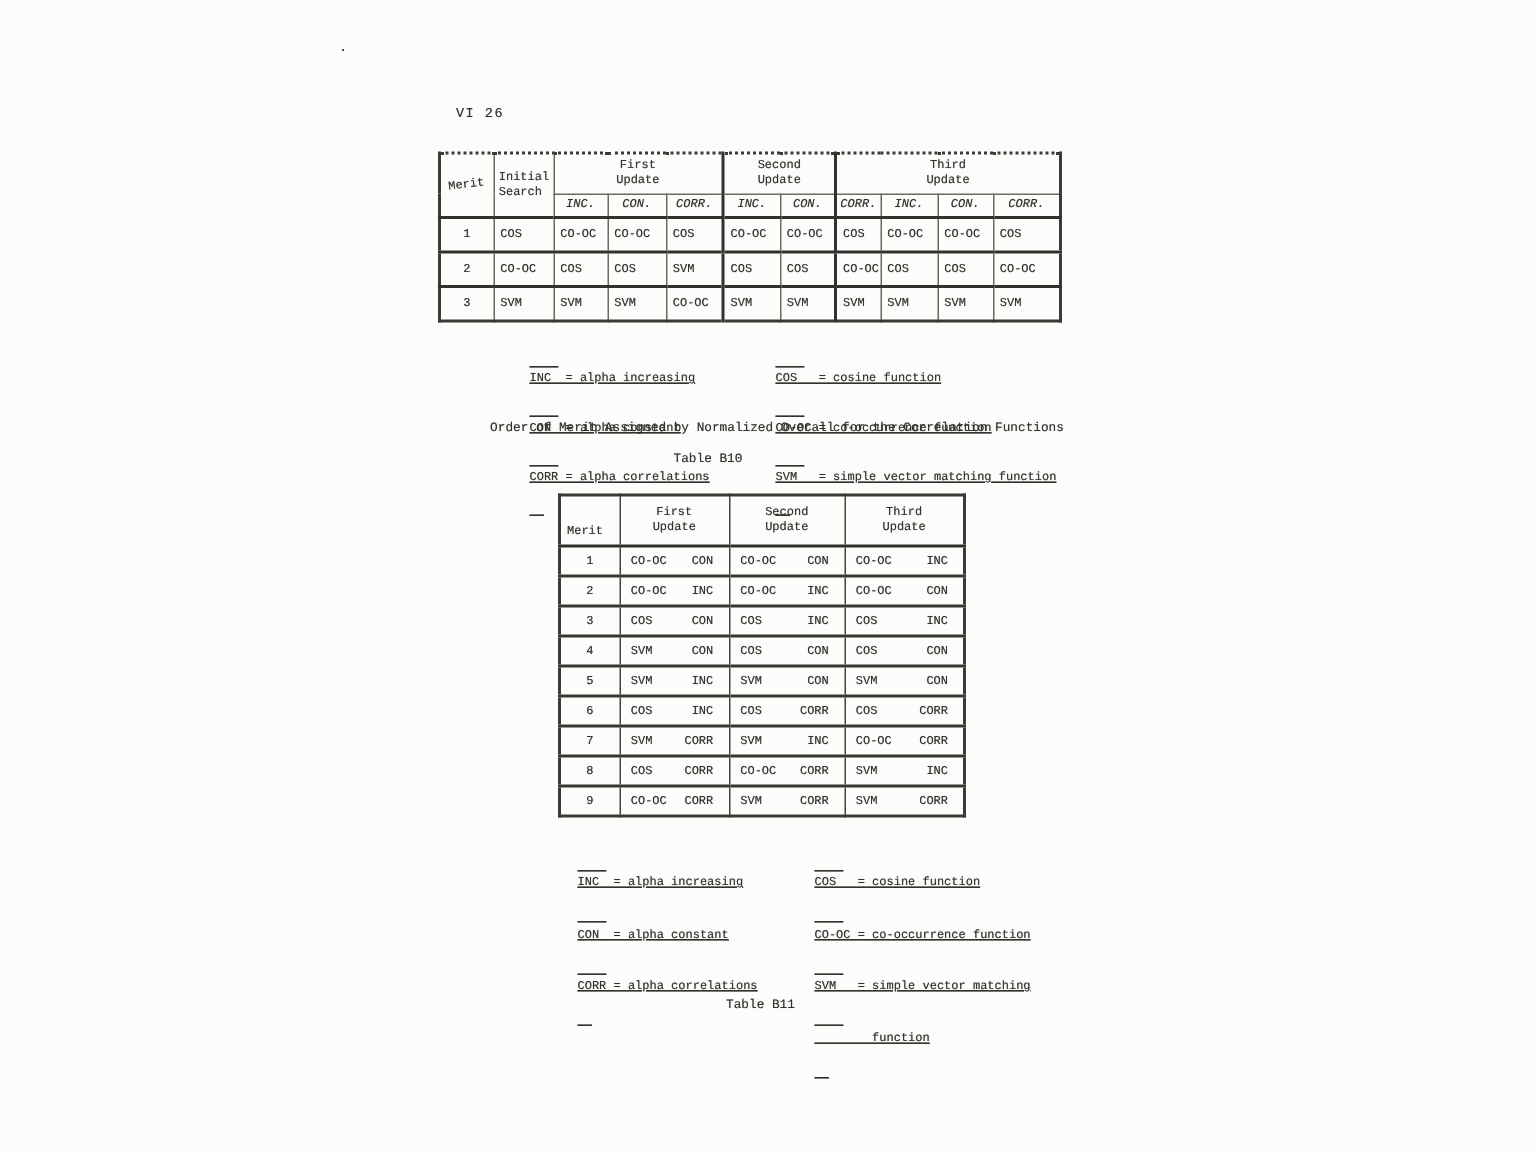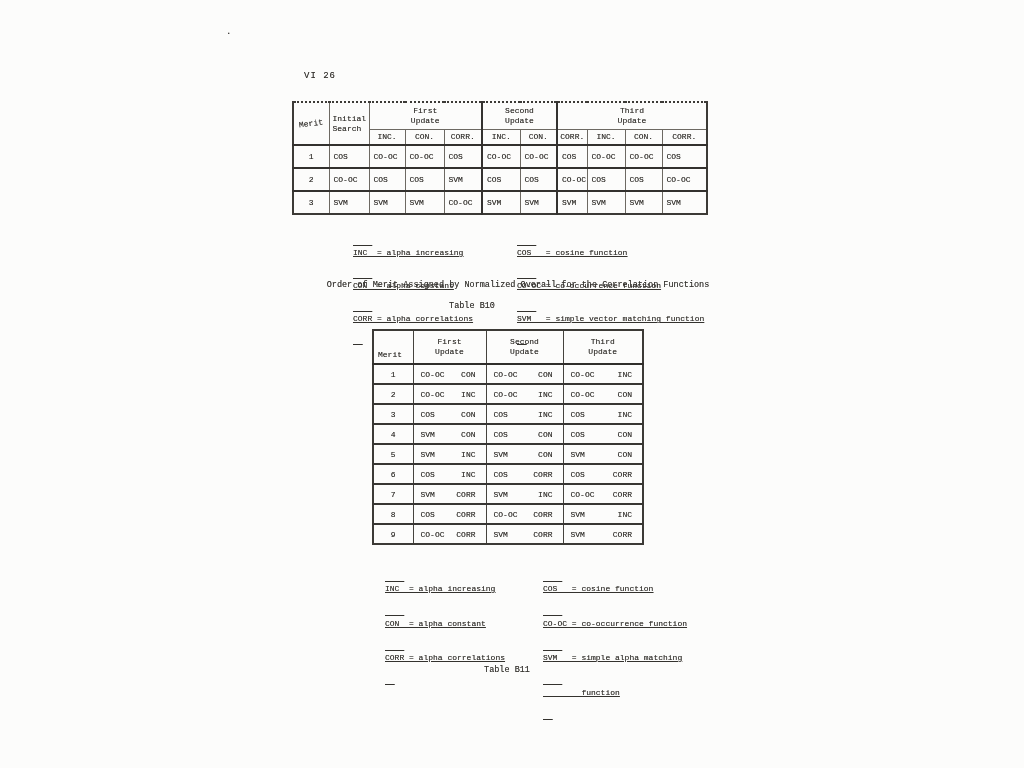--- a/index.html
+++ b/index.html
@@ -19,21 +19,21 @@
 
   
   .t1 { left:292px; top:101px; border:2px solid #3c3a36; border-top-style:dotted; }
   .t1 th, .t1 td { border:1px solid #6d6962; }
   .t1 .hb { border-left:2px solid #343230; }
   .t1-grp { height:27px; }
   .t1-grp th { border-bottom:1px dashed #55524d; white-space:pre-line; line-height:10px; text-align:center; vertical-align:middle; }
   .t1-merit { text-align:center !important; }
   .tilt { display:inline-block; transform:rotate(-7deg); }
   .t1-init { text-align:left !important; padding-left:3px !important; }
-  .t1-sub { height:16px; }
+  .t1-sub { height:16px;font-style:italic; }
   .t1-sub th { text-align:center; border-bottom:2px solid #33312e; }
   .t1-data { height:23px; }
   .t1-data td { border-top:2px solid #33312e; text-align:left; padding-left:4px; }
   .t1-data td.c-m { text-align:center; padding-left:0; }
 
   
   .t2 { left:372px; top:329px; border:2px solid #3c3a36; }
   .t2 th, .t2 td { border:1.5px solid #45423d; }
   .t2 th { height:34px; white-space:pre-line; line-height:10px; text-align:center; vertical-align:middle; border-bottom:2px solid #302e2b; }
   .t2 th.t2-merit { vertical-align:bottom; text-align:left; padding:0 0 3px 4px; }
@@ -356,21 +356,21 @@
   </table>
 
   <div class="legend legend2" style="left:385px; top:560px;">
     <div>INC  = alpha increasing</div>
     <div>CON  = alpha constant</div>
     <div>CORR = alpha correlations</div>
   </div>
   <div class="legend legend2" style="left:543px; top:560px;">
     <div>COS   = cosine function</div>
     <div>CO-OC = co-occurrence function</div>
-    <div>SVM   = simple alpha matching</div>
+    <div>SVM   = simple vector matching</div>
     <div>        function</div>
   </div>
 
   <div class="cap" style="left:332px; top:624px; width:380px;">
   </div>
   <div class="cap" style="left:467px; top:665px; width:80px;">Table B11</div>
 
 </div>
 
 </body></html>

